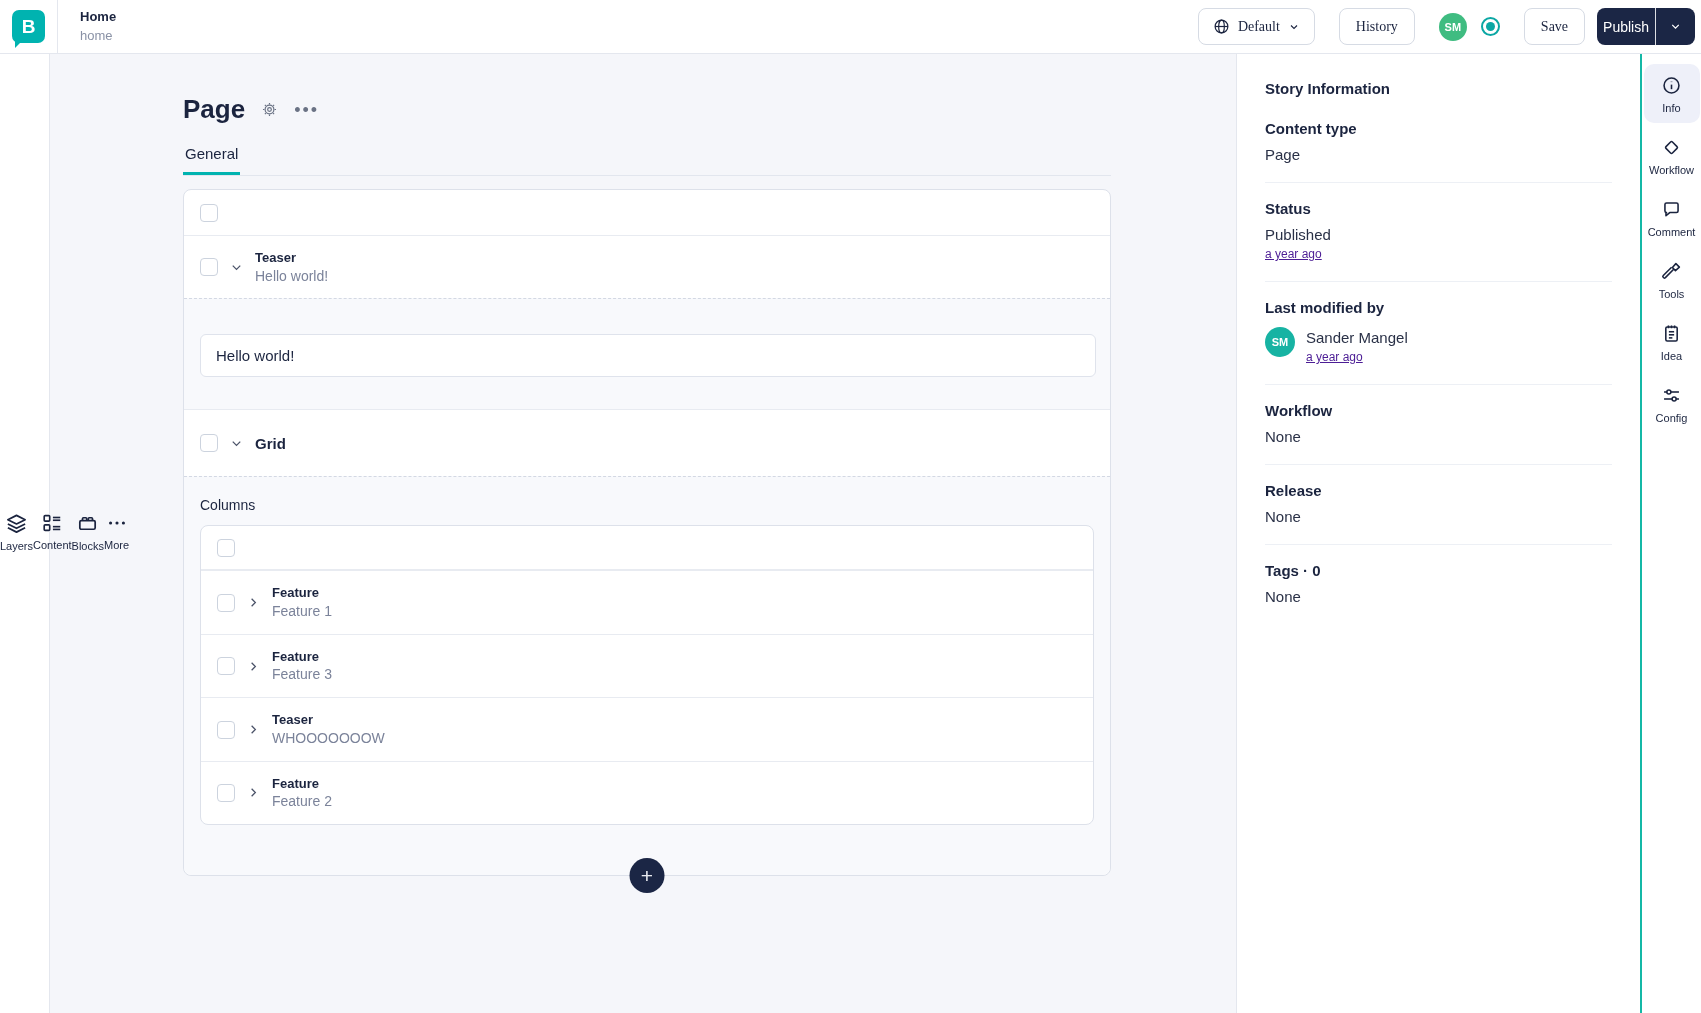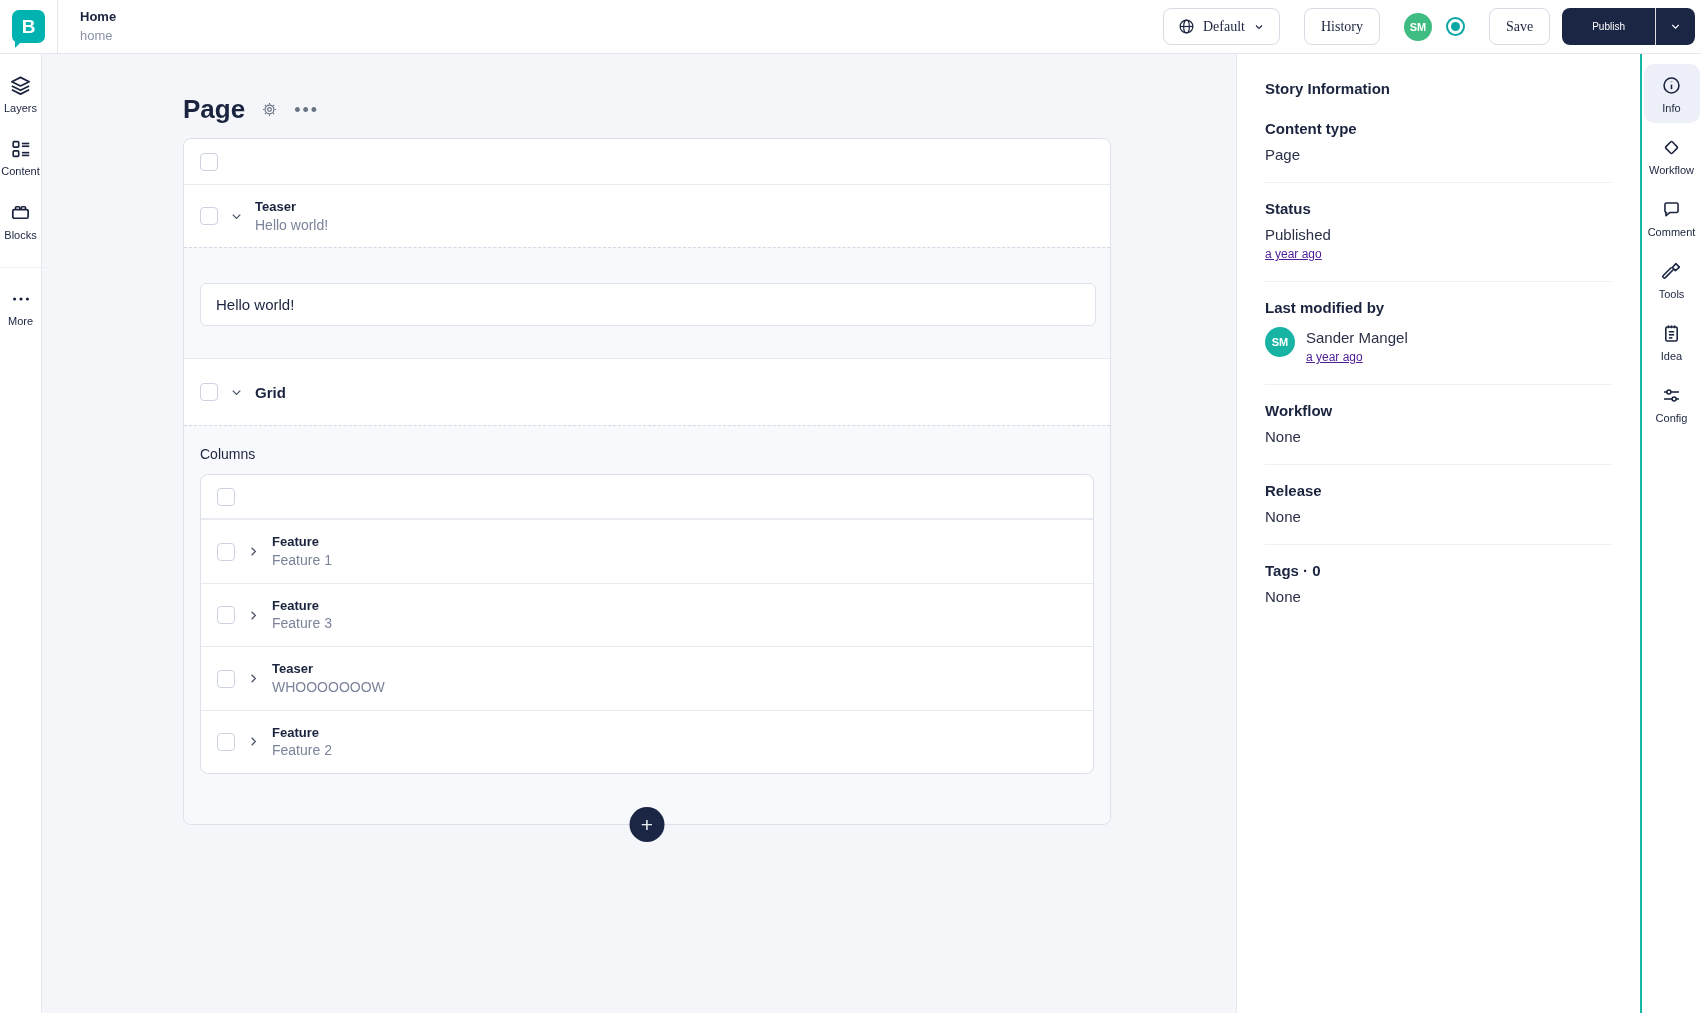--- a/index.html
+++ b/index.html
@@ -23,29 +23,29 @@
   .btn { height:37px; background:#fff; border:1px solid #d6dbe4; border-radius:8px;
          display:inline-flex; align-items:center; justify-content:center; gap:8px;
          font-size:14px; font-weight:500; color:#1b243f; padding:0 16px; cursor:pointer;font-family:Liberation Serif, serif; }
   .btn-lang { padding:0 14px; }
   .avatar { width:28px; height:28px; border-radius:50%; background:#3fbc81; color:#fff;
             font-size:11px; font-weight:bold; display:flex; align-items:center; justify-content:center; }
   .presence { width:19px; height:19px; border:2px solid #0ba7a4; border-radius:50%;
               display:flex; align-items:center; justify-content:center; }
   .presence::after { content:""; width:9px; height:9px; border-radius:50%; background:#0ba7a4; }
   .publish-group { display:flex; height:37px; border-radius:8px; overflow:hidden; background:#1b2645; }
-  .publish-main { color:#fff; font-size:10px; font-weight:500; padding:0 30px; display:flex;
+  .publish-main { color:#fff; font-size:14px; font-weight:500; padding:0 6px; display:flex;
                   align-items:center; cursor:pointer; }
   .publish-caret { width:40px; display:flex; align-items:center; justify-content:center;
                    border-left:1px solid rgba(255,255,255,.85); cursor:pointer; }
   .sp24 { width:24px; } .sp14 { width:14px; } .sp12 { width:12px; }
 
   
-  .left-rail { position:absolute; top:54px; left:0; bottom:0; width:42px; background:#fff;
-               border-right:1px solid #e4e7ee; display:flex; flex-direction:column;
+  .left-rail { position:absolute; top:54px; left:0; bottom:0; width:50px; background:#fff;
+               border-right:1px solid #e4e7ee; display:flex; flex-direction:row;
                align-items:center; padding-top:20px; z-index:10; }
   .rail-item { display:flex; flex-direction:column; align-items:center; gap:5px;
                font-size:11px; font-weight:500; color:#1b243f; margin-bottom:24px; cursor:pointer; }
   .lr-divider { width:58px; border-top:1px solid #eceff4; margin:2px 0 20px; }
 
   
   .main { position:absolute; top:54px; left:58px; right:465px; bottom:0; background:#f5f6fa; overflow:hidden; }
   .content-col { width:928px; margin:0 auto; padding-top:40px; }
   .title-row { display:flex; align-items:center; gap:16px; }
   .page-title { font-size:26px; font-weight:bold; color:#1b243f; }
@@ -213,20 +213,23 @@
       <span class="icon-btn">
         <svg width="17" height="17" viewBox="0 0 24 24" fill="none" stroke="#6a7284" stroke-width="1.7">
           <circle cx="12" cy="12" r="6.2"></circle>
             <circle cx="12" cy="12" r="2.6"></circle>
           <path d="M12 2.8v2M12 19.2v2M2.8 12h2M19.2 12h2M5.5 5.5l1.4 1.4M17.1 17.1l1.4 1.4M18.5 5.5l-1.4 1.4M6.9 17.1l-1.4 1.4"></path>
         </svg>
       </span>
       <span class="dots">•••</span>
     </div>
 
+    <div class="tabs">
+      <div class="tab">General</div>
+    </div>
 
 
     <div class="bloks-card">
       <div class="select-row">
         <span class="checkbox"></span>
       </div>
 
       <div class="blok-row">
         <span class="checkbox"></span>
         <span class="chev">

